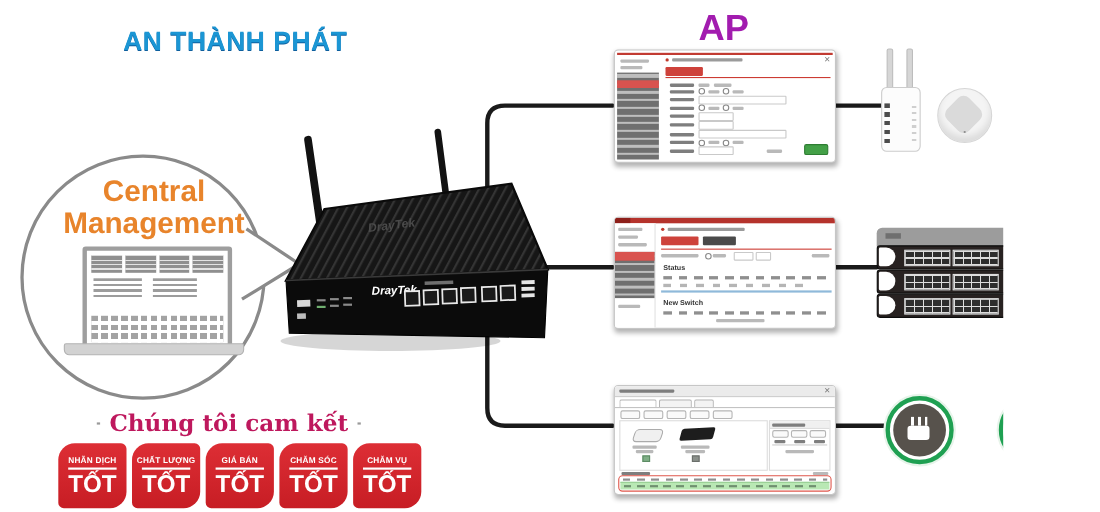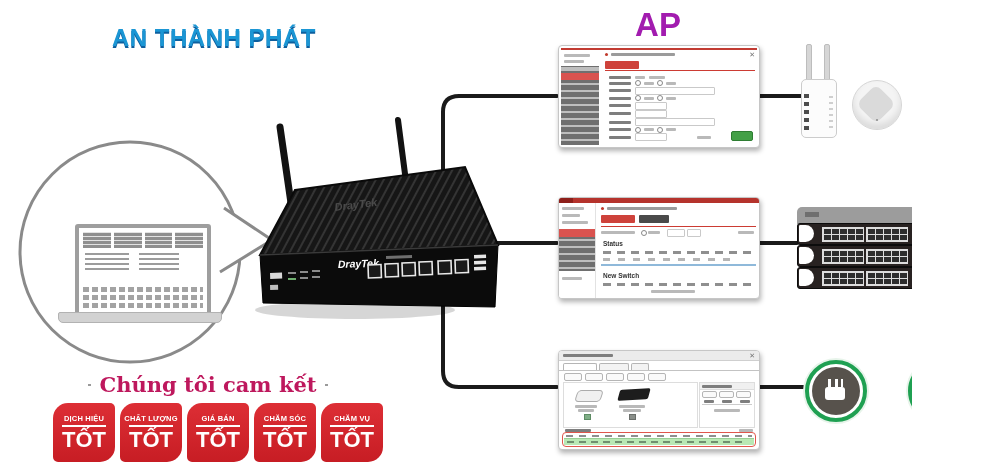--- a/index.html
+++ b/index.html
@@ -123,20 +123,24 @@
       <path d="M 748 387 L 805 387"></path>
     </g>
   </svg>
 
   <div class="abs logo">AN THÀNH PHÁT</div>
 
   <svg id="bubbleSvg" class="abs" width="300" height="250">
     <circle cx="130" cy="127" r="110" fill="#ffffff" stroke="#8a8a8a" stroke-width="3"></circle>
     <path d="M 224 83 L 272 115 L 220 147" fill="#ffffff" stroke="#8a8a8a" stroke-width="3" stroke-linejoin="round"></path>
   </svg>
+  <div class="abs bubble-text">
+    <div>Central</div>
+    <div>Management</div>
+  </div>
   <div class="abs laptop-screen">
     <div class="lt-head">
         <span></span>
         <span></span>
         <span></span>
         <span></span>
       </div>
     <div class="lt-lines" style="left:6px;width:44px;"></div>
     <div class="lt-lines" style="left:60px;width:40px;"></div>
     <div class="lt-grid"></div>
@@ -398,21 +402,21 @@
       </div>
   </div>
 
   <div class="abs commit-head">
     <span class="dash"></span>
     <span class="txt">Chúng tôi cam kết</span>
     <span class="dash"></span>
   </div>
   <div class="abs badges">
     <div class="badge">
-      <div class="top">DỊCH HIỆU</div>
+      <div class="top">NHÃN DỊCH</div>
         <div class="rule"></div>
       <div class="tot">TỐT</div>
     </div>
     <div class="badge">
       <div class="top">CHẤT LƯỢNG</div>
         <div class="rule"></div>
       <div class="tot">TỐT</div>
     </div>
     <div class="badge">
       <div class="top">GIÁ BÁN</div>

